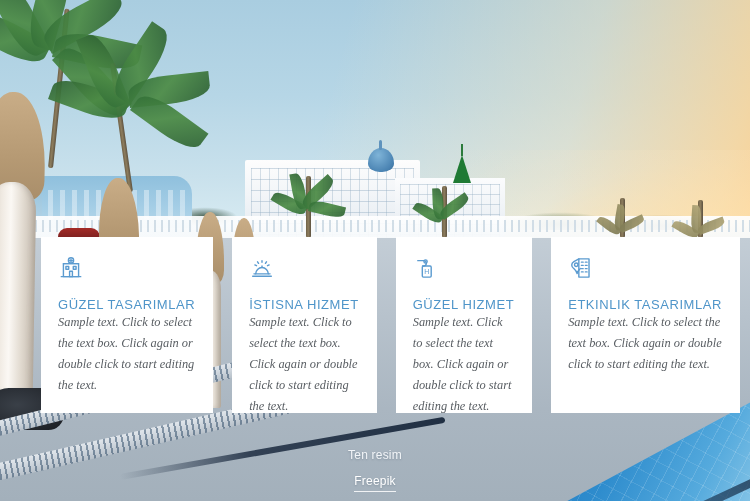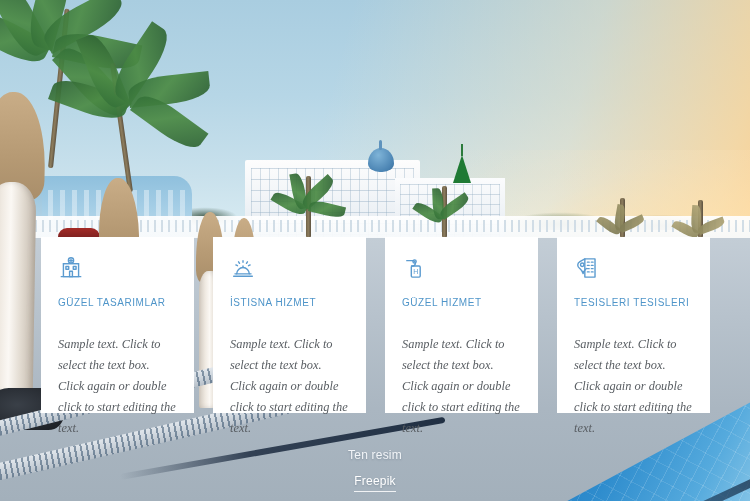--- a/index.html
+++ b/index.html
@@ -320,25 +320,25 @@
     display: block;
     width: 26px;
     height: 26px;
     margin-bottom: 16px;
     color: #5b9bd0;
   }
   .card-icon svg { display: block; width: 26px; height: 26px; }
 
   .card-title {
     font-family: "Liberation Sans", sans-serif;
-    font-size: 10px;
+    font-size: 13px;
     letter-spacing: .55px;
     color: #4f95c9;
     font-weight: 400;
-    margin-bottom: 26px;
+    margin-bottom: 0;
     white-space: nowrap;
   }
 
   .card-text {
     font-family: "Liberation Serif", serif;
     font-style: italic;
     font-size: 12.4px;
     line-height: 21px;
     color: #595e63;
   }
@@ -520,21 +520,21 @@
 
     <div class="card">
       <span class="card-icon">
         <svg viewBox="0 0 24 24" fill="none" stroke="currentColor" stroke-width="1.3" stroke-linecap="round" stroke-linejoin="round">
           <path d="M10 3.6h9.4v16.8H10z"></path>
           <path d="M10 3.6 5.4 6.1a3.6 3.6 0 0 0 0 6.4c1.6 1.5 2.6 3 3 4.6.4-1.6 1.4-3.1 3-4.6"></path>
           <circle cx="7.6" cy="9" r="1.6"></circle>
           <path d="M12.4 6.6h1.6M16 6.6h1.6M12.4 9.6h1.6M16 9.6h1.6M12.4 12.6h1.6M16 12.6h1.6M12.4 15.6h1.6M16 15.6h1.6"></path>
         </svg>
       </span>
-      <div class="card-title">TESISLERI TESISLERI</div>
+      <div class="card-title">ETKINLIK TASARIMLAR</div>
       <div class="card-text">Sample text. Click to select the text box. Click again or double click to start editing the text.</div>
     </div>
 
   </div>
 
   <div class="credit">
     <div class="credit-line1">Ten resim</div>
     <a class="credit-link" href="#">Freepik</a>
   </div>
 

